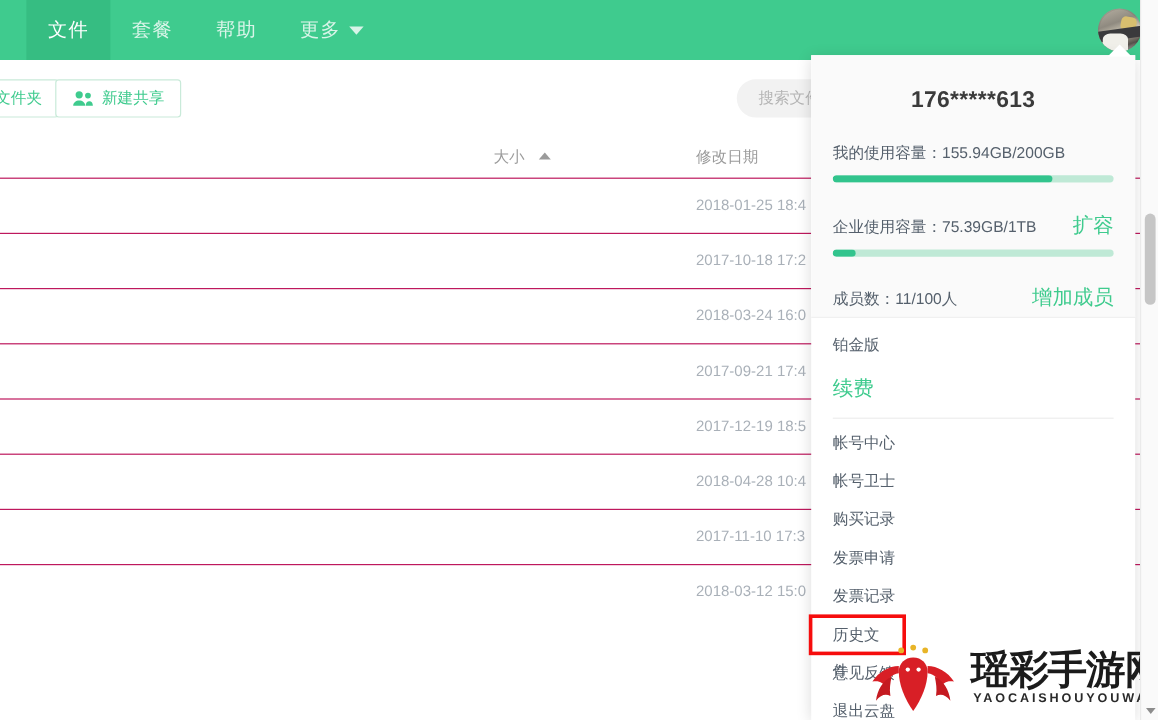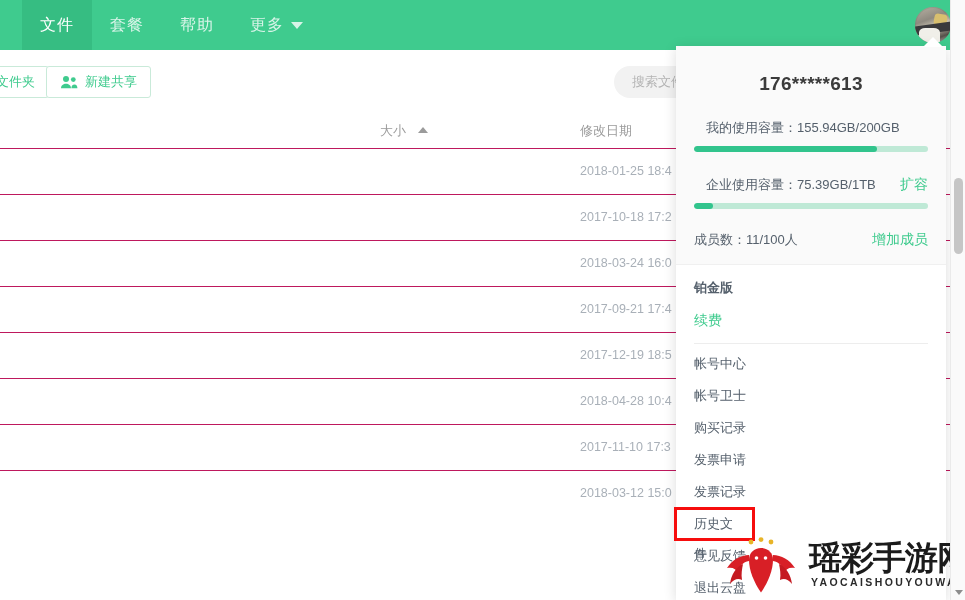--- a/index.html
+++ b/index.html
@@ -150,21 +150,21 @@
   }
   .fthead {
     position: relative;
     height: 34px;
   }
   .col-size {
     position: absolute;
     left: 380px;
     top: 8px;
     width: 110px;
-    text-align: left;
+    text-align: center;
     color: #9b9b9b;
     font-size: 13px;
     cursor: pointer;
     user-select: none;
   }
   .sort-arrow {
     display: inline-block;
     margin-left: 8px;
     width: 0; height: 0;
     border-left: 5px solid transparent;
@@ -240,25 +240,24 @@
     padding-top: 27px;
     letter-spacing: .3px;
   }
   .quota-block { margin-top: 24px; }
   .quota-line {
     display: flex;
     align-items: baseline;
     justify-content: space-between;
     font-size: 13px;
     color: #55606c;
-    margin-left: 12px;
   }
   .quota-action {
     color: #3fcb8e;
-    font-size: 14px;
+    font-size: 17px;
     cursor: pointer;
   }
   .bar {
     margin-top: 9px;
     height: 6px;
     border-radius: 3px;
     background: #bfe9d6;
     overflow: hidden;
   }
   .bar > i {
@@ -276,21 +275,20 @@
     margin-top: 22px;
   }
 
   .plan-block {
     padding: 14px 18px 0 18px;
     border-top: 1px solid #f0f0f0;
   }
   .plan-name {
     font-size: 13px;
     color: #55606c;
-    font-weight: bold;
   }
   .plan-expire-line {
     display: flex;
     align-items: baseline;
     justify-content: space-between;
     font-size: 13px;
     color: #55606c;
     margin-top: 15px;
   }
   .panel-divider {

